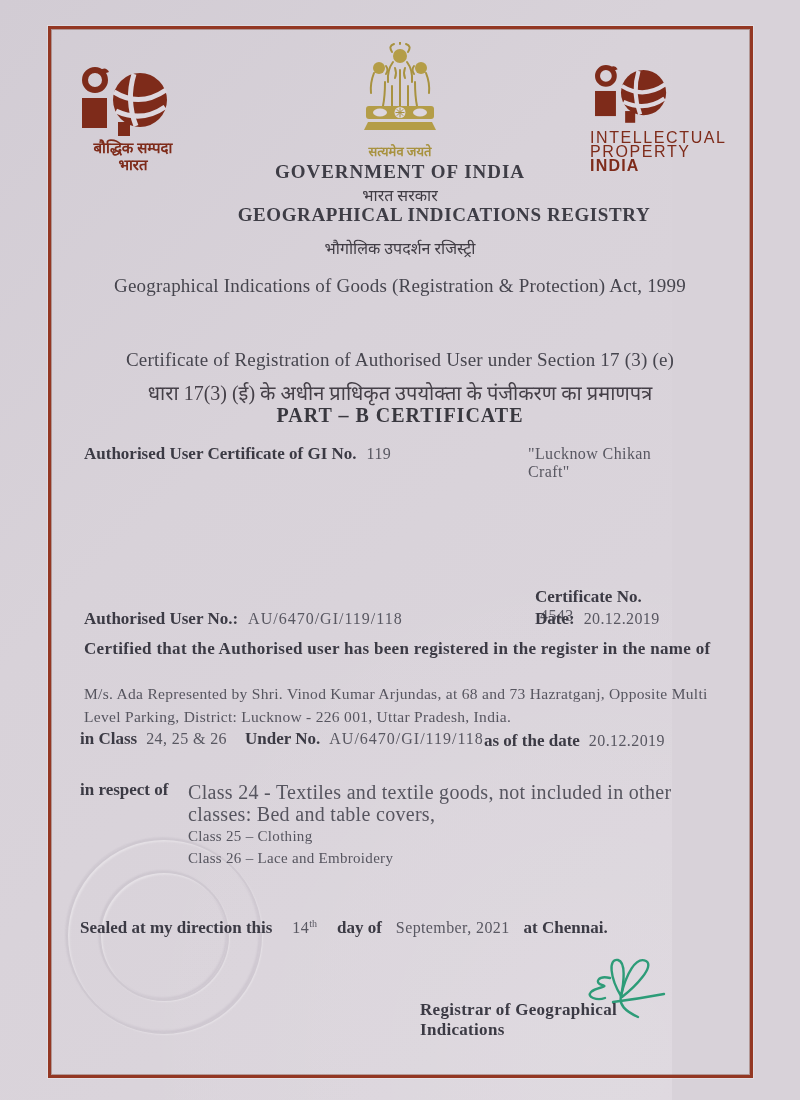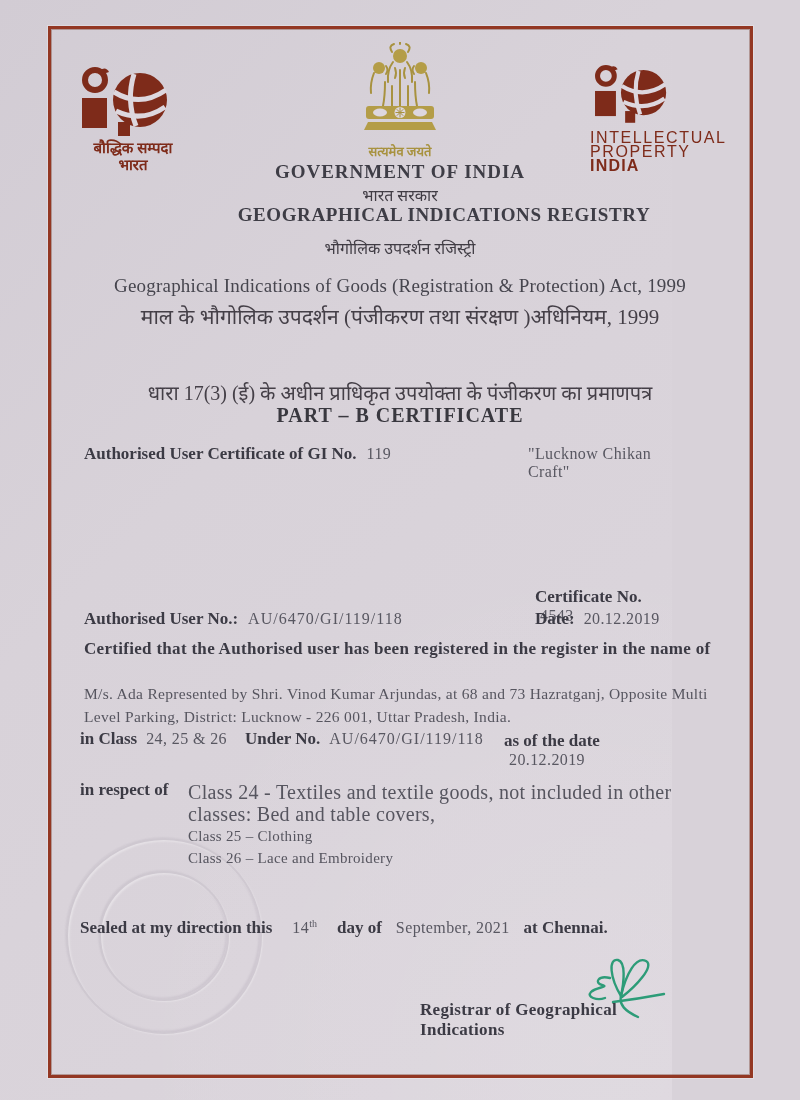--- a/index.html
+++ b/index.html
@@ -112,21 +112,21 @@
   <div class="abs ip-en" style="left:590px;top:145px;">
     <span>PROPERTY</span>
     <span style="font-weight:bold;letter-spacing:1.2px;">INDIA</span>
   </div>
 
   <div class="abs centerline en-bold" style="top:161px;">GOVERNMENT OF INDIA</div>
   <div class="abs centerline hi-big" style="top:184px;">भारत सरकार</div>
   <div class="abs centerline en-bold" style="top:204px;letter-spacing:0.6px;padding-left:44px;">GEOGRAPHICAL INDICATIONS REGISTRY</div>
   <div class="abs centerline hi-big" style="top:237px;">भौगोलिक उपदर्शन रजिस्ट्री</div>
   <div class="abs centerline en-reg" style="top:275px;">Geographical Indications of Goods (Registration &amp; Protection) Act, 1999</div>
-  <div class="abs centerline hi-med" style="top:302px;">माल के भौगोलिक उपदर्शन (पंजीकरण तथा संरक्षण )अधिनियम, 1999</div>
+  <div class="abs centerline en-reg" style="top:349px;">Certificate of Registration of Authorised User under Section 17 (3) (e)</div>
   <div class="abs centerline hi-med" style="top:379px;font-size:20px;">धारा 17(3) (ई) के अधीन प्राधिकृत उपयोक्ता के पंजीकरण का प्रमाणपत्र</div>
   <div class="abs centerline" style="top:404px;font-size:20px;font-weight:bold;letter-spacing:1px;color:#39383f;">PART – B CERTIFICATE</div>
 
   <div class="abs" style="left:84px;top:444px;">
     <span class="label">Authorised User Certificate of GI No.</span>
     <span class="value" style="margin-left:6px;">119</span>
   </div>
   <div class="abs value" style="left:528px;top:445px;">"Lucknow Chikan Craft"</div>
 
   <div class="abs" style="left:535px;top:587px;">
@@ -145,21 +145,21 @@
   <div class="abs label" style="left:84px;top:639px;width:645px;letter-spacing:0.3px;">Certified that the Authorised user has been registered in the register in the name of</div>
 
   <div class="abs light-par" style="left:84px;top:682px;width:636px;">M/s. Ada Represented by Shri. Vinod Kumar Arjundas, at 68 and 73 Hazratganj, Opposite Multi Level Parking, District: Lucknow - 226 001, Uttar Pradesh, India.</div>
 
   <div class="abs" style="left:80px;top:729px;">
     <span class="label">in Class</span>
     <span class="value" style="margin-left:5px;">24, 25 &amp; 26</span>
     <span class="label" style="margin-left:14px;">Under No.</span>
     <span class="value" style="margin-left:5px;letter-spacing:1px;">AU/6470/GI/119/118</span>
   </div>
-  <div class="abs" style="left:504px;top:731px;">
+  <div class="abs" style="left:484px;top:731px;">
     <span class="label">as of the date</span>
     <span class="value" style="margin-left:5px;">20.12.2019</span>
   </div>
 
   <div class="abs label" style="left:80px;top:780px;">in respect of</div>
   <div class="abs" style="left:188px;top:781px;width:548px;">
     <div class="light-par" style="font-size:20px;line-height:22px;">Class 24 - Textiles and textile goods, not included in other classes: Bed and table covers,</div>
     <div class="light-par" style="font-size:15px;line-height:22px;">Class 25 – Clothing</div>
     <div class="light-par" style="font-size:15px;line-height:22px;">Class 26 – Lace and Embroidery</div>
   </div>

